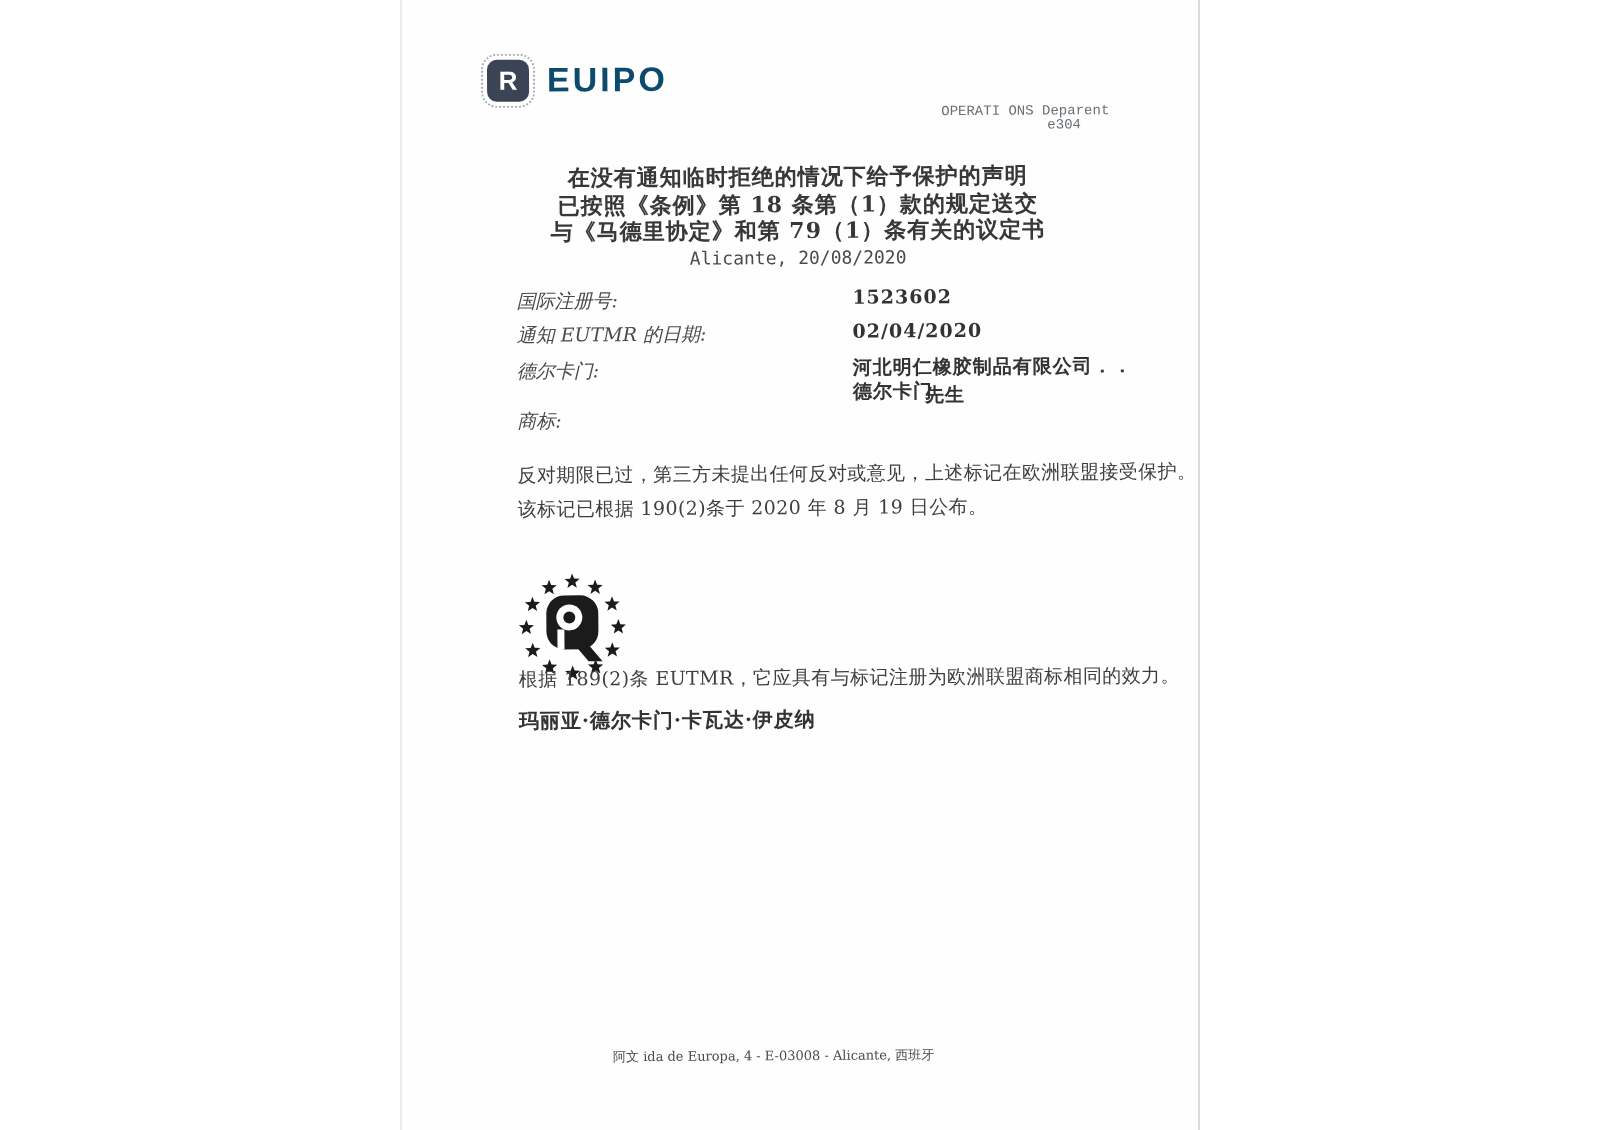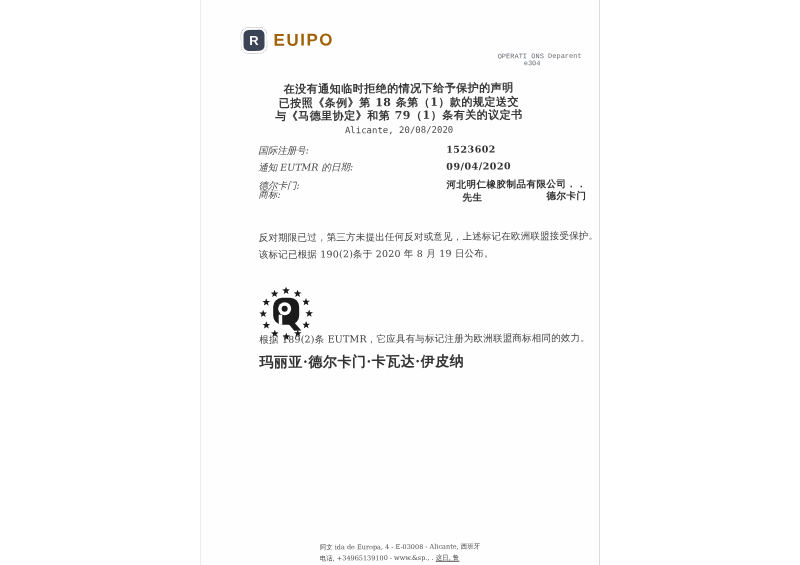--- a/index.html
+++ b/index.html
@@ -20,54 +20,54 @@
   
   .brand{position:absolute;left:44px;top:29px;display:flex;align-items:center;gap:9px;}
   .brand-badge{
     width:21px;height:21px;background:#3a4454;border-radius:5px;
     color:#fff;font-family:"Liberation Sans",sans-serif;font-weight:bold;font-size:13px;
     display:flex;align-items:center;justify-content:center;
     outline:1px dotted #a9adb3;outline-offset:2px;
   }
   .brand-text{
     font-family:"Liberation Sans",sans-serif;font-weight:800;font-size:17px;
-    color:#a16207;letter-spacing:1.5px;
+    color:#0c4a6e;letter-spacing:1.5px;
   }
   .dept{
     position:absolute;left:271px;top:53px;font-size:7px;color:#6a6f76;
-    font-family:"Liberation Mono",monospace;white-space:nowrap;margin-left:27px;
+    font-family:"Liberation Mono",monospace;white-space:nowrap;
   }
   .code{
     position:absolute;left:324px;top:60px;font-size:7px;color:#6a6f76;
     font-family:"Liberation Mono",monospace;
   }
 
   
   .title{position:absolute;left:0;right:0;top:82px;text-align:center;
     font-size:11px;font-weight:bold;color:#383838;line-height:13.5px;letter-spacing:.5px;}
   .place-date{position:absolute;left:0;right:0;top:125px;text-align:center;
     font-size:9px;color:#4a4a4a;font-family:"DejaVu Sans Mono","Liberation Mono",monospace;}
 
   
   .flabel{position:absolute;left:58px;font-size:9.5px;color:#4a4a4a;font-style:italic;white-space:nowrap;}
-  .fvalue{position:absolute;left:246px;font-size:9.5px;font-weight:bold;color:#333;
+  .fvalue{position:absolute;left:226px;font-size:9.5px;font-weight:bold;color:#333;
     letter-spacing:.5px;white-space:nowrap;}
-  .holder-block{text-align:right;line-height:12px;}
+  .holder-block{text-align:left;line-height:12px;}
 
   
   .para{position:absolute;left:58px;font-size:9.5px;color:#3e3e3e;white-space:nowrap;letter-spacing:.2px;}
 
   
   .seal{position:absolute;left:52px;top:284px;width:66px;height:64px;}
 
-  .signature{position:absolute;left:58px;top:353px;font-size:14px;font-weight:bold;color:#333;letter-spacing:.5px;}
+  .signature{position:absolute;left:58px;top:353px;font-size:10px;font-weight:bold;color:#333;letter-spacing:.5px;}
 
   
-  .footer{position:absolute;left:117px;top:523px;font-size:6.5px;line-height:10.5px;
-    color:#4c4c4c;white-space:nowrap;margin-top:19px;}
+  .footer{position:absolute;left:104px;top:523px;font-size:6.5px;line-height:10.5px;
+    color:#4c4c4c;white-space:nowrap;}
   .footer u{text-underline-offset:1px;}
 </style>
 </head>
 <body>
 
 <div class="page">
   <div class="content">
 
     <div class="brand">
       <span class="brand-badge">R</span>
@@ -80,29 +80,29 @@
       <div>在没有通知临时拒绝的情况下给予保护的声明</div>
       <div>已按照《条例》第 18 条第（1）款的规定送交</div>
       <div>与《马德里协定》和第 79（1）条有关的议定书</div>
     </div>
     <div class="place-date">Alicante, 20/08/2020</div>
 
     <div class="flabel" style="top:144px">国际注册号:</div>
     <div class="fvalue" style="top:144px">1523602</div>
 
     <div class="flabel" style="top:161px">通知 EUTMR 的日期:</div>
-    <div class="fvalue" style="top:161px">09/04/2020</div>
+    <div class="fvalue" style="top:161px">02/04/2020</div>
 
     <div class="flabel" style="top:179px">德尔卡门:</div>
     <div class="fvalue holder-block" style="top:179px">
       <div>河北明仁橡胶制品有限公司．．</div>
       <div>德尔卡门</div>
     </div>
 
-    <div class="flabel" style="top:188px">商标:</div>
+    <div class="flabel" style="top:204px">商标:</div>
     <div class="fvalue" style="top:192px;left:262px">先生</div>
 
     <div class="para" style="top:231px">反对期限已过，第三方未提出任何反对或意见，上述标记在欧洲联盟接受保护。</div>
     <div class="para" style="top:248px">该标记已根据 190(2)条于 2020 年 8 月 19 日公布。</div>
 
     <svg class="seal" viewBox="0 0 66 64">
       <defs>
         <path id="st" d="M0,-4 L1,-1.38 L3.8,-1.24 L1.62,0.53 L2.35,3.24 L0,1.7 L-2.35,3.24 L-1.62,0.53 L-3.8,-1.24 L-1,-1.38 Z" fill="#1b1b1b"></path>
       </defs>
       <use href="#st" transform="translate(33,6)"></use>
@@ -123,17 +123,16 @@
       <rect x="25.5" y="30" width="3.5" height="10" fill="#ffffff"></rect>
       <path d="M37 33 L48 46 L41 46 L33.5 37 Z" fill="#1b1b1b"></path>
     </svg>
 
     <div class="para" style="top:333px">根据 189(2)条 EUTMR，它应具有与标记注册为欧洲联盟商标相同的效力。</div>
 
     <div class="signature">玛丽亚·德尔卡门·卡瓦达·伊皮纳</div>
 
     <div class="footer">
       <div>阿文 ida de Europa, 4 - E-03008 - Alicante, 西班牙</div>
-      <div><span>电话,  +34965139100 - www.&amp;sp., .</span> <u>这日,  鲁</u></div>
     </div>
 
   </div>
 </div>
 
 </body></html>

